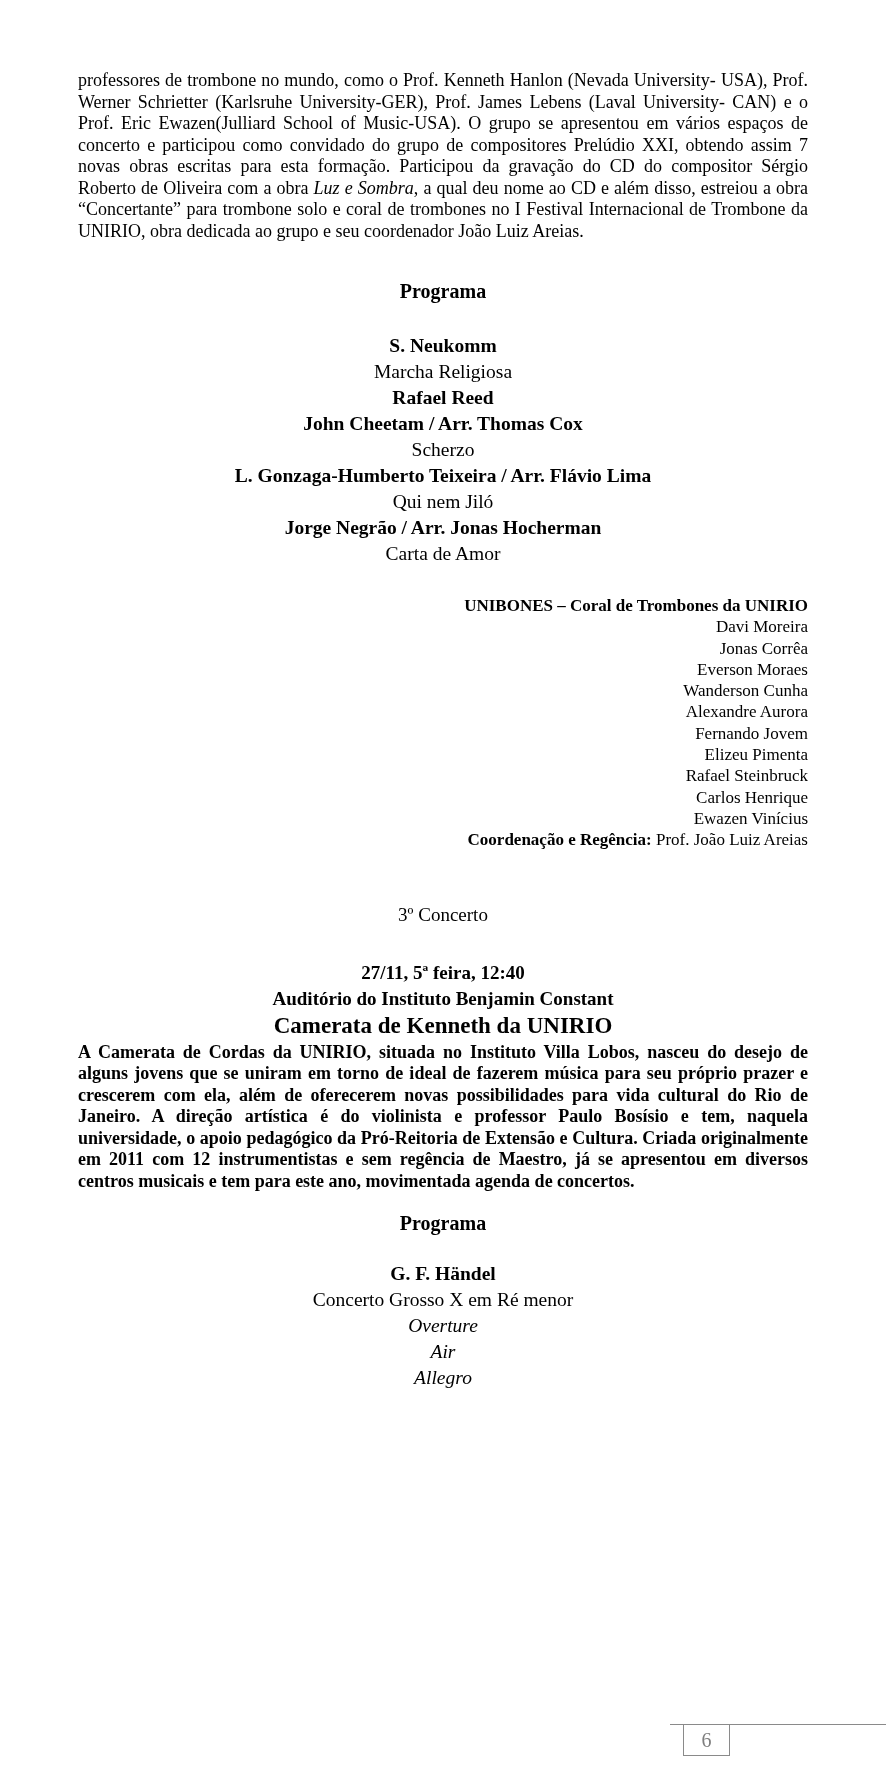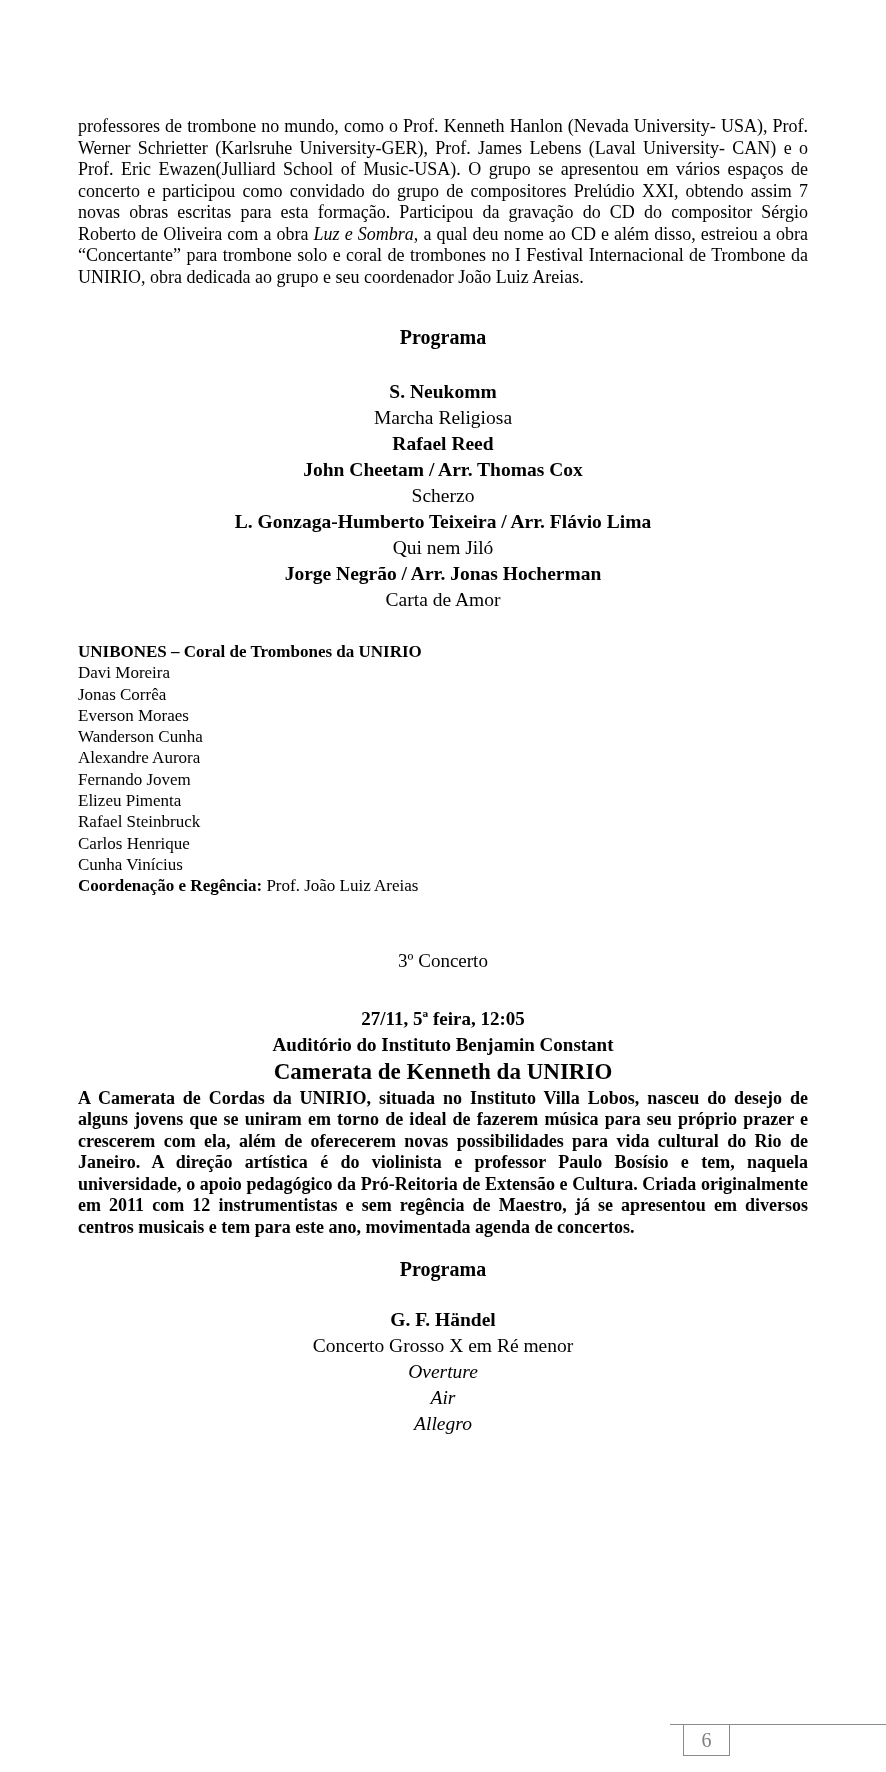--- a/index.html
+++ b/index.html
@@ -5,21 +5,21 @@
   * { margin: 0; padding: 0; box-sizing: border-box; }
   html, body { background: #ffffff; }
   body {
     width: 886px;
     height: 1772px;
     position: relative;
     overflow: hidden;
     font-family: "Liberation Serif", "DejaVu Serif", serif;
     color: #000000;
   }
-  .page { padding: 70px 78px 0 78px; margin-top: 46px; }
+  .page { padding: 70px 78px 0 78px; }
 
   .body-text {
     font-size: 18px;
     line-height: 21.5px;
     text-align: justify;
   }
   .italic { font-style: italic; }
   .bold { font-weight: bold; }
 
   .program-heading {
@@ -37,21 +37,21 @@
     line-height: 26px;
   }
   .composer { font-weight: bold; }
   .piece { font-weight: normal; }
   .movement { font-style: italic; }
 
   .ensemble {
     margin-top: 28px;
     font-size: 17px;
     line-height: 21.3px;
-    text-align: left;
+    text-align: right;
   }
   .ensemble-heading { font-weight: bold; }
 
   .section-label {
     margin-top: 52px;
     text-align: center;
     font-size: 19px;
     line-height: 23px;
     font-weight: normal;
   }
@@ -119,28 +119,28 @@
     <div class="ensemble-heading">UNIBONES – Coral de Trombones da UNIRIO</div>
     <div class="member">Davi Moreira</div>
     <div class="member">Jonas Corrêa</div>
     <div class="member">Everson Moraes</div>
     <div class="member">Wanderson Cunha</div>
     <div class="member">Alexandre Aurora</div>
     <div class="member">Fernando Jovem</div>
     <div class="member">Elizeu Pimenta</div>
     <div class="member">Rafael Steinbruck</div>
     <div class="member">Carlos Henrique</div>
-    <div class="member">Cunha Vinícius</div>
+    <div class="member">Ewazen Vinícius</div>
     <div class="coordination"><span class="bold">Coordenação e Regência:</span><span> Prof. João Luiz Areias</span></div>
   </div>
 
   <div class="section-label">3º Concerto</div>
 
   <div class="concert-header">
-    <div class="datetime">27/11, 5ª feira, 12:05</div>
+    <div class="datetime">27/11, 5ª feira, 12:40</div>
     <div class="venue">Auditório do Instituto Benjamin Constant</div>
     <div class="concert-title">Camerata de Kenneth da UNIRIO</div>
   </div>
 
   <p class="body-text concert-description">A Camerata de Cordas da UNIRIO, situada no Instituto Villa Lobos, nasceu do desejo de alguns jovens que se uniram em torno de ideal de fazerem música para seu próprio prazer e crescerem com ela, além de oferecerem novas possibilidades para vida cultural do Rio de Janeiro. A direção artística é do violinista e professor Paulo Bosísio e tem, naquela universidade, o apoio pedagógico da Pró-Reitoria de Extensão e Cultura. Criada originalmente em 2011 com 12 instrumentistas e sem regência de Maestro, já se apresentou em diversos centros musicais e tem para este ano, movimentada agenda de concertos.</p>
 
   <h2 class="program-heading program-heading-2">Programa</h2>
 
   <div class="program-list program-list-2">
     <div class="composer">G. F. Händel</div>

